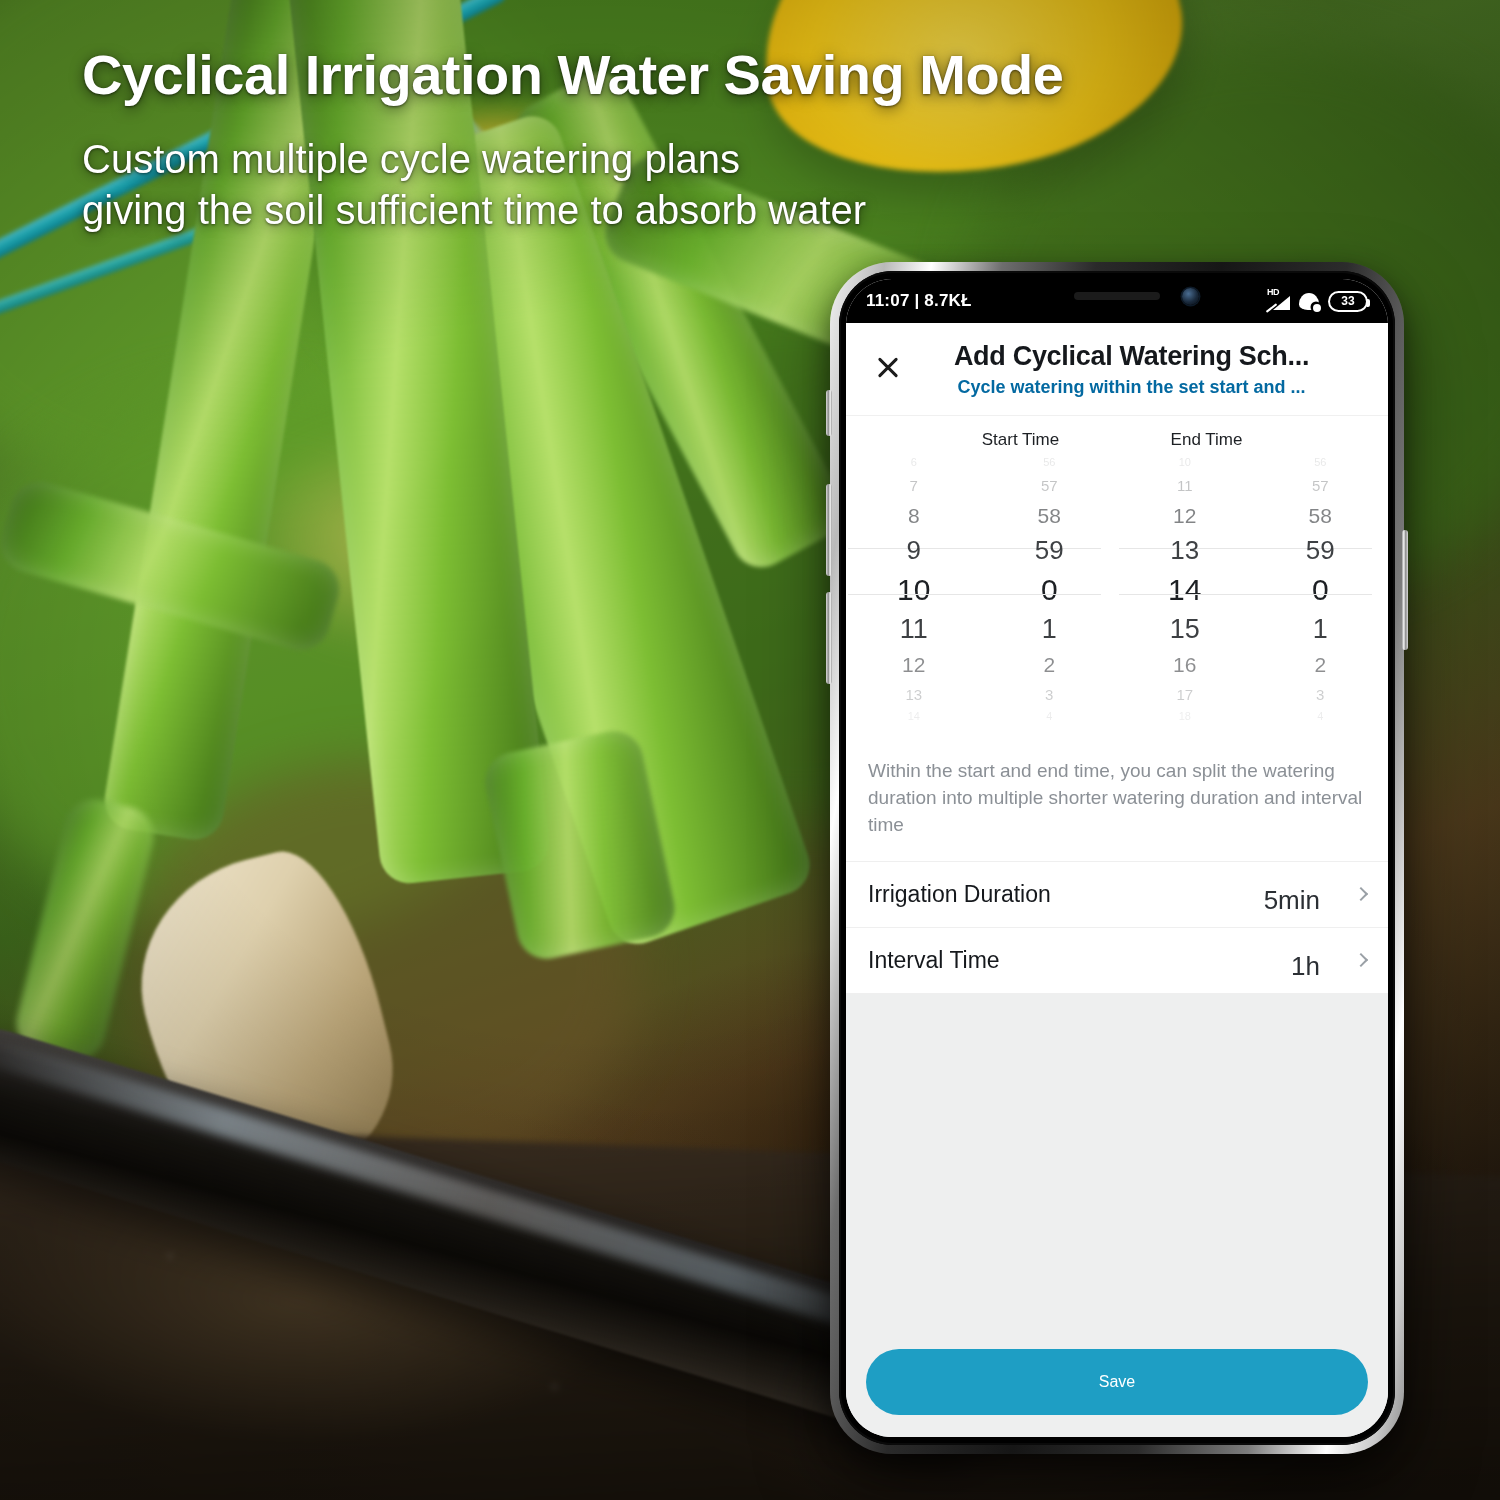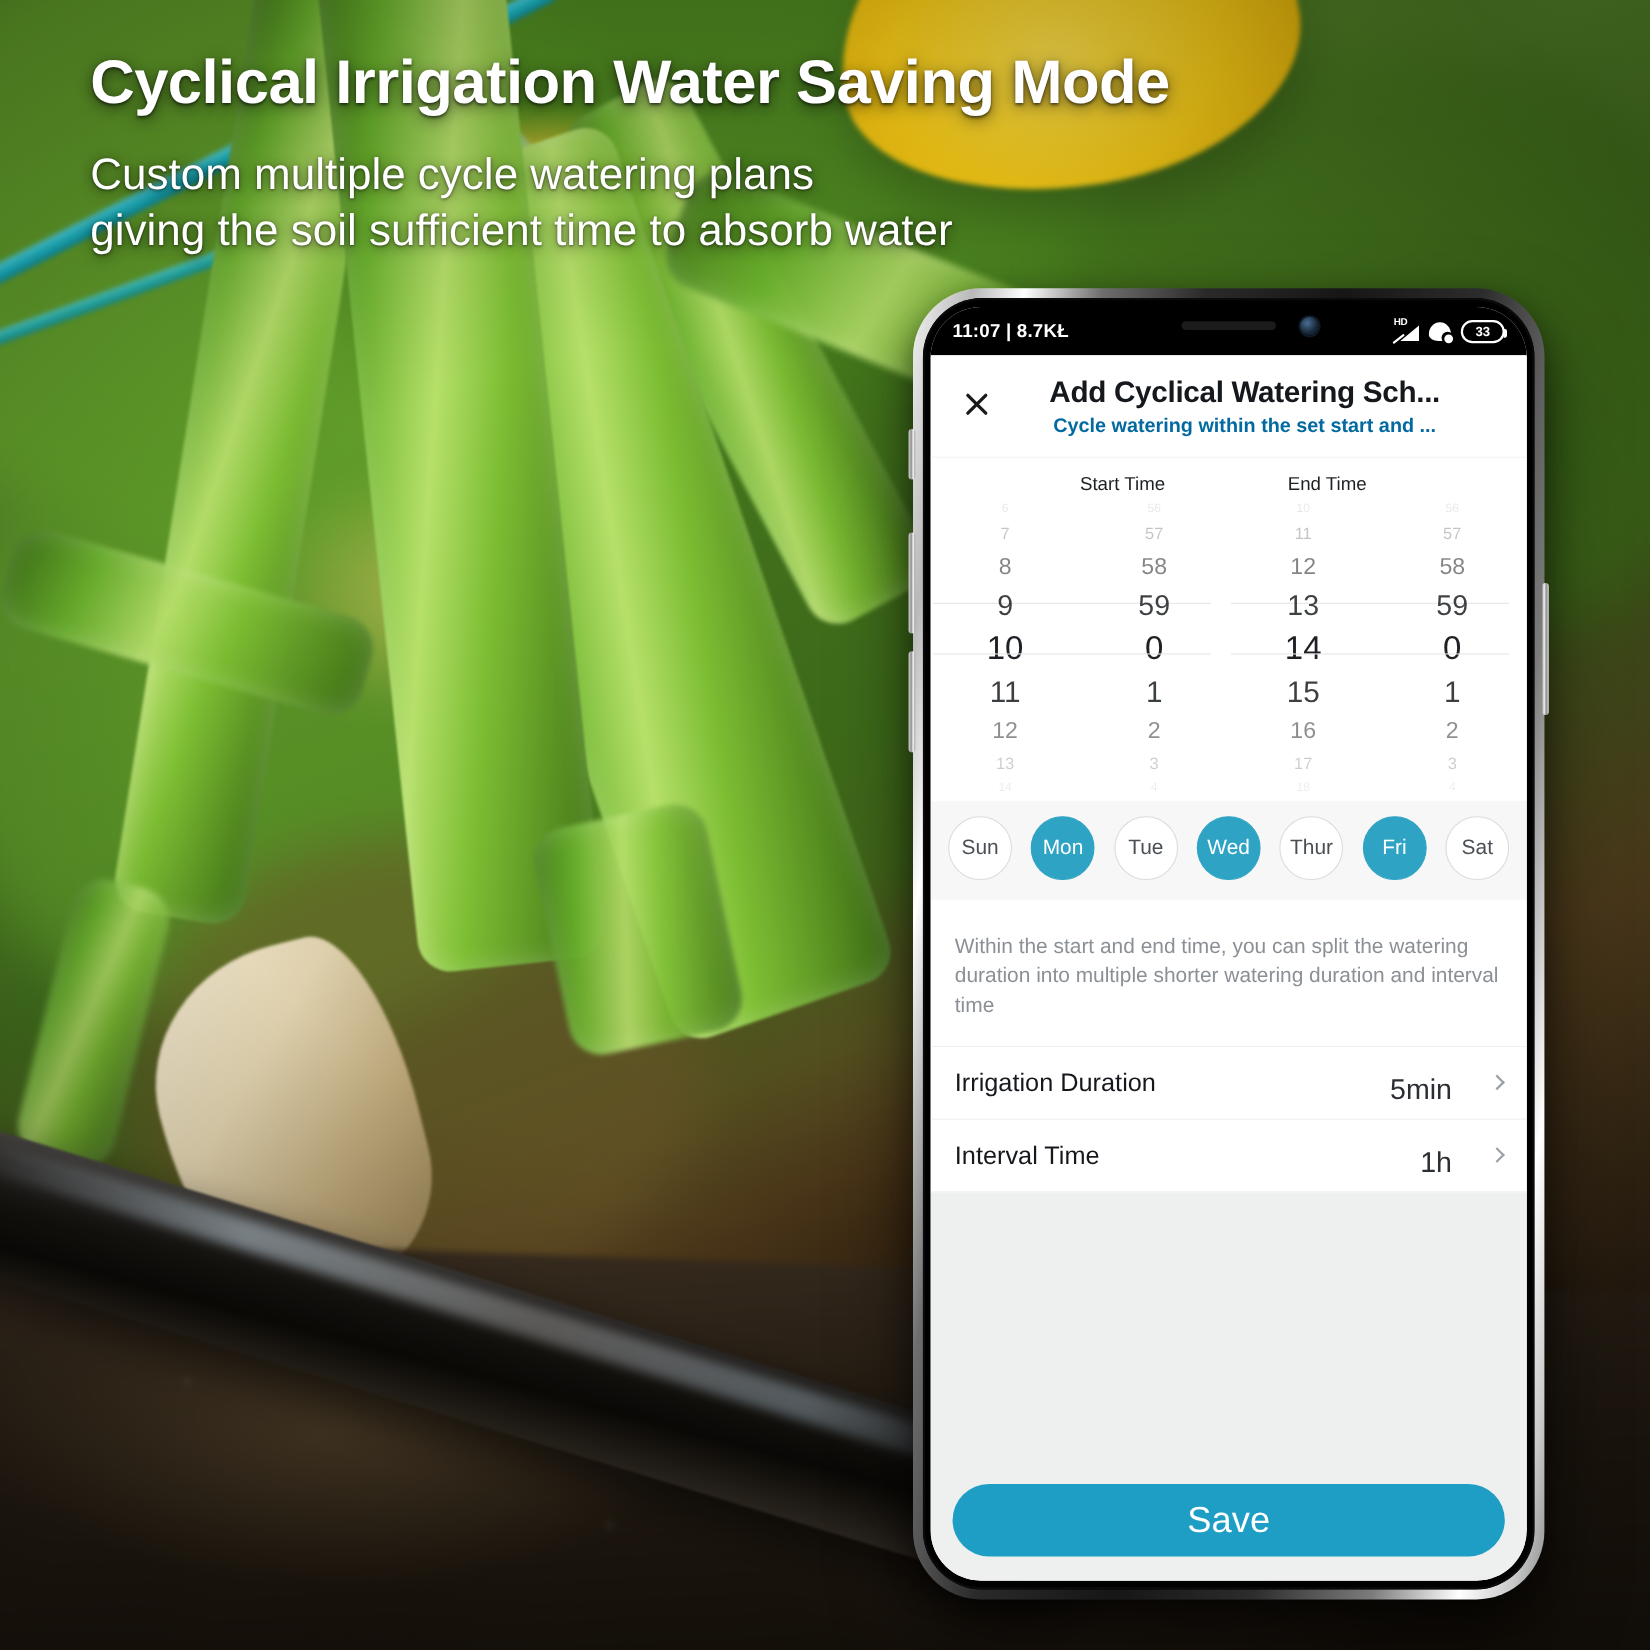--- a/index.html
+++ b/index.html
@@ -303,21 +303,21 @@
     margin-left: 12px; width:10px; height:10px;
     border-right: 2.4px solid #9aa0a6; border-top: 2.4px solid #9aa0a6;
     transform: rotate(45deg);
   }
 
   #filler { flex:1; background:#eeefef; min-height: 10px; }
 
   #save-area { background:#eeefef; padding: 0 20px 22px 20px; flex-shrink:0; }
   #save-btn {
     width:100%; height:66px; border-radius:34px; background:#1e9ec4; border:none;
-    color:#ffffff; font-size:33px; font-family:"Liberation Sans", sans-serif;
+    color:#ffffff; font-size:16px; font-family:"Liberation Sans", sans-serif;
     cursor:pointer; display:flex; align-items:center; justify-content:center;
   }
 </style>
 </head>
 <body>
 
 <div id="photo">
   <div class="blob g1"></div>
   <div class="blob g2"></div>
   <div class="blob g5"></div>
@@ -450,29 +450,20 @@
               <div class="pitem r5">1</div>
               <div class="pitem r6">2</div>
               <div class="pitem r7">3</div>
               <div class="pitem r8">4</div>
             </div>
           </div>
 
         </div>
       </div>
 
-      <div id="weekdays">
-        <div class="chip off">Sun</div>
-        <div class="chip on">Mon</div>
-        <div class="chip off">Tue</div>
-        <div class="chip on">Wed</div>
-        <div class="chip off">Thur</div>
-        <div class="chip on">Fri</div>
-        <div class="chip off">Sat</div>
-      </div>
 
       <div id="circulation">
         <div id="circ-desc">Within the start and end time, you can split the watering duration into multiple shorter watering duration and interval time</div>
       </div>
 
       <div class="lrow">
         <span class="lab">Irrigation Duration</span>
         <span class="val">5min</span>
         <span class="chev"></span>
       </div>

